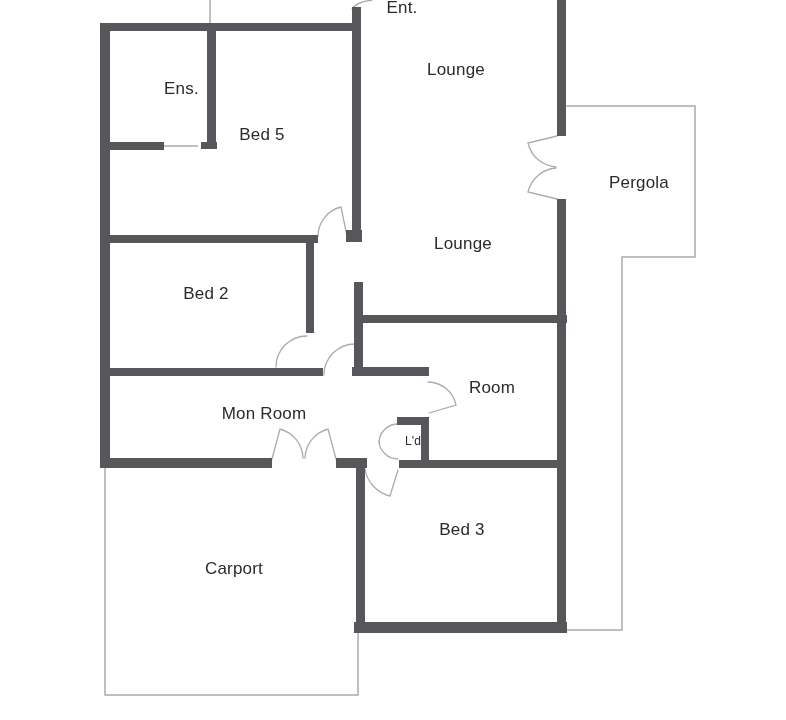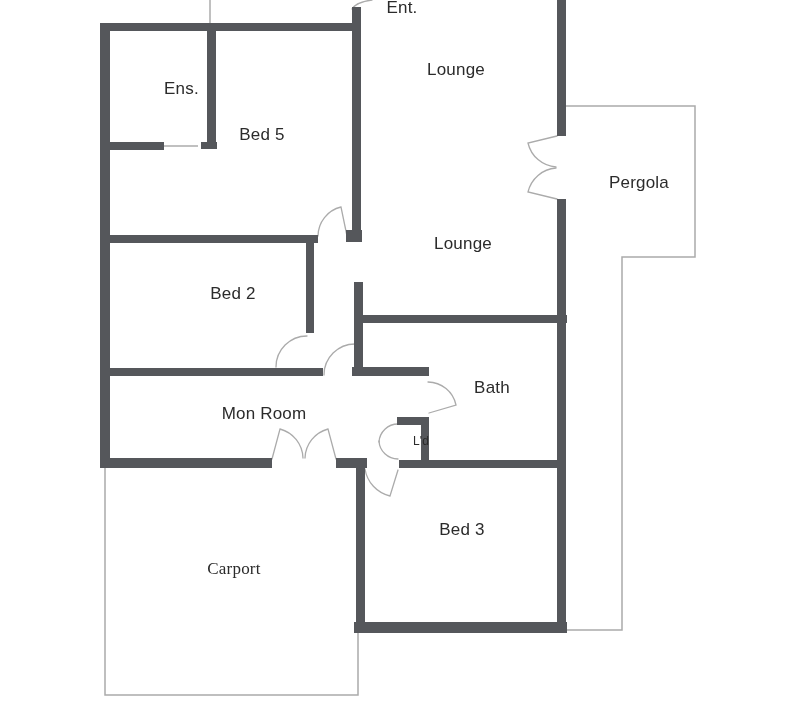--- a/index.html
+++ b/index.html
@@ -87,20 +87,20 @@
       <rect x="354" y="622" width="213" height="11"></rect>
     </g>
   </svg>
 
   <span class="room-label" style="left:402px; top:8px;">Ent.</span>
   <span class="room-label" style="left:456px; top:70px;">Lounge</span>
   <span class="room-label" style="left:159px; top:89px;padding-left:45px;">Ens.</span>
   <span class="room-label" style="left:262px; top:135px;">Bed 5</span>
   <span class="room-label" style="left:639px; top:183px;">Pergola</span>
   <span class="room-label" style="left:463px; top:244px;">Lounge</span>
-  <span class="room-label" style="left:206px; top:294px;margin-left:27px;">Bed 2</span>
-  <span class="room-label" style="left:492px; top:388px;">Bath</span>
+  <span class="room-label" style="left:206px; top:294px;">Bed 2</span>
+  <span class="room-label" style="left:492px; top:388px;">Room</span>
   <span class="room-label" style="left:264px; top:414px;">Mon Room</span>
-  <span class="room-label small" style="left:413px; top:441px;margin-left:8px;">L'd</span>
+  <span class="room-label small" style="left:413px; top:441px;">L'd</span>
   <span class="room-label" style="left:462px; top:530px;">Bed 3</span>
-  <span class="room-label" style="left:234px; top:569px;font-family:Liberation Serif, serif;">Carport</span>
+  <span class="room-label" style="left:234px; top:569px;">Carport</span>
 
 </div>
 
 </body></html>

